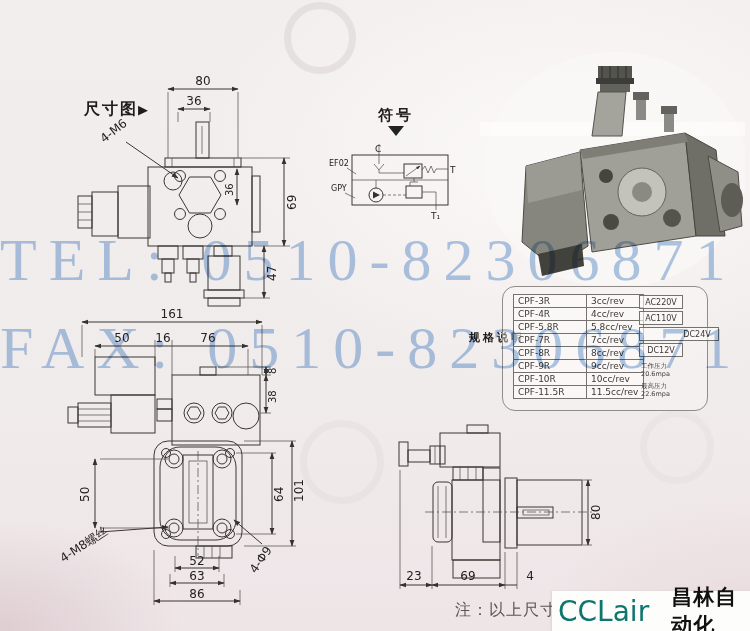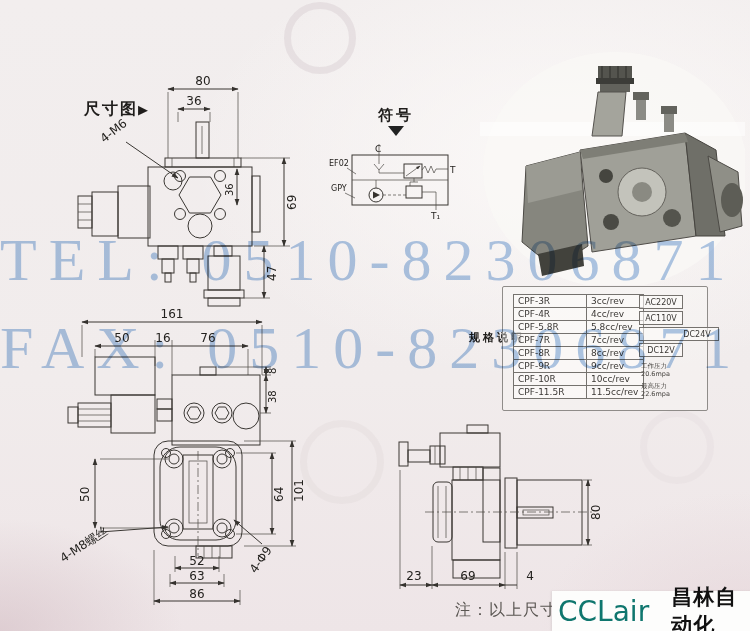--- a/index.html
+++ b/index.html
@@ -24,21 +24,21 @@
   .sec-label{font-weight:bold;color:#1f1d1b;}
   
   svg .ln{stroke:#3a3733;stroke-width:1;fill:none;}
   svg .thin{stroke:#4a4743;stroke-width:.7;fill:none;}
   svg .cl{stroke:#4a4743;stroke-width:.7;fill:none;stroke-dasharray:9 3 2 3;}
   svg text{font-family:"DejaVu Sans",sans-serif;}
   svg .dim{font-size:12px;fill:#24221f;}
   svg .dims{font-size:10px;fill:#24221f;}
   
   .spec-frame{left:502px;top:286px;width:204px;height:123px;border:1px solid #8f8c89;
-    border-radius:2px;background:rgba(250,248,246,.35);}
+    border-radius:13px;background:rgba(250,248,246,.35);}
   .spec-table{position:absolute;left:10px;top:7px;border-collapse:collapse;}
   .spec-table td{border:1px solid #75726e;font-size:9px;color:#3b3835;
     padding:0 4px;height:12px;background:rgba(253,252,250,.6);}
   .spec-table td.m{width:64px;}
   .spec-table td.d{width:48px;}
   .volt{position:absolute;left:136px;width:42px;height:12px;border:1px solid #75726e;
     font-size:8px;color:#3b3835;display:flex;align-items:center;justify-content:center;
     background:rgba(253,252,250,.6);}
   .press{position:absolute;left:138px;font-size:6.5px;line-height:7.5px;color:#45423e;}
   

